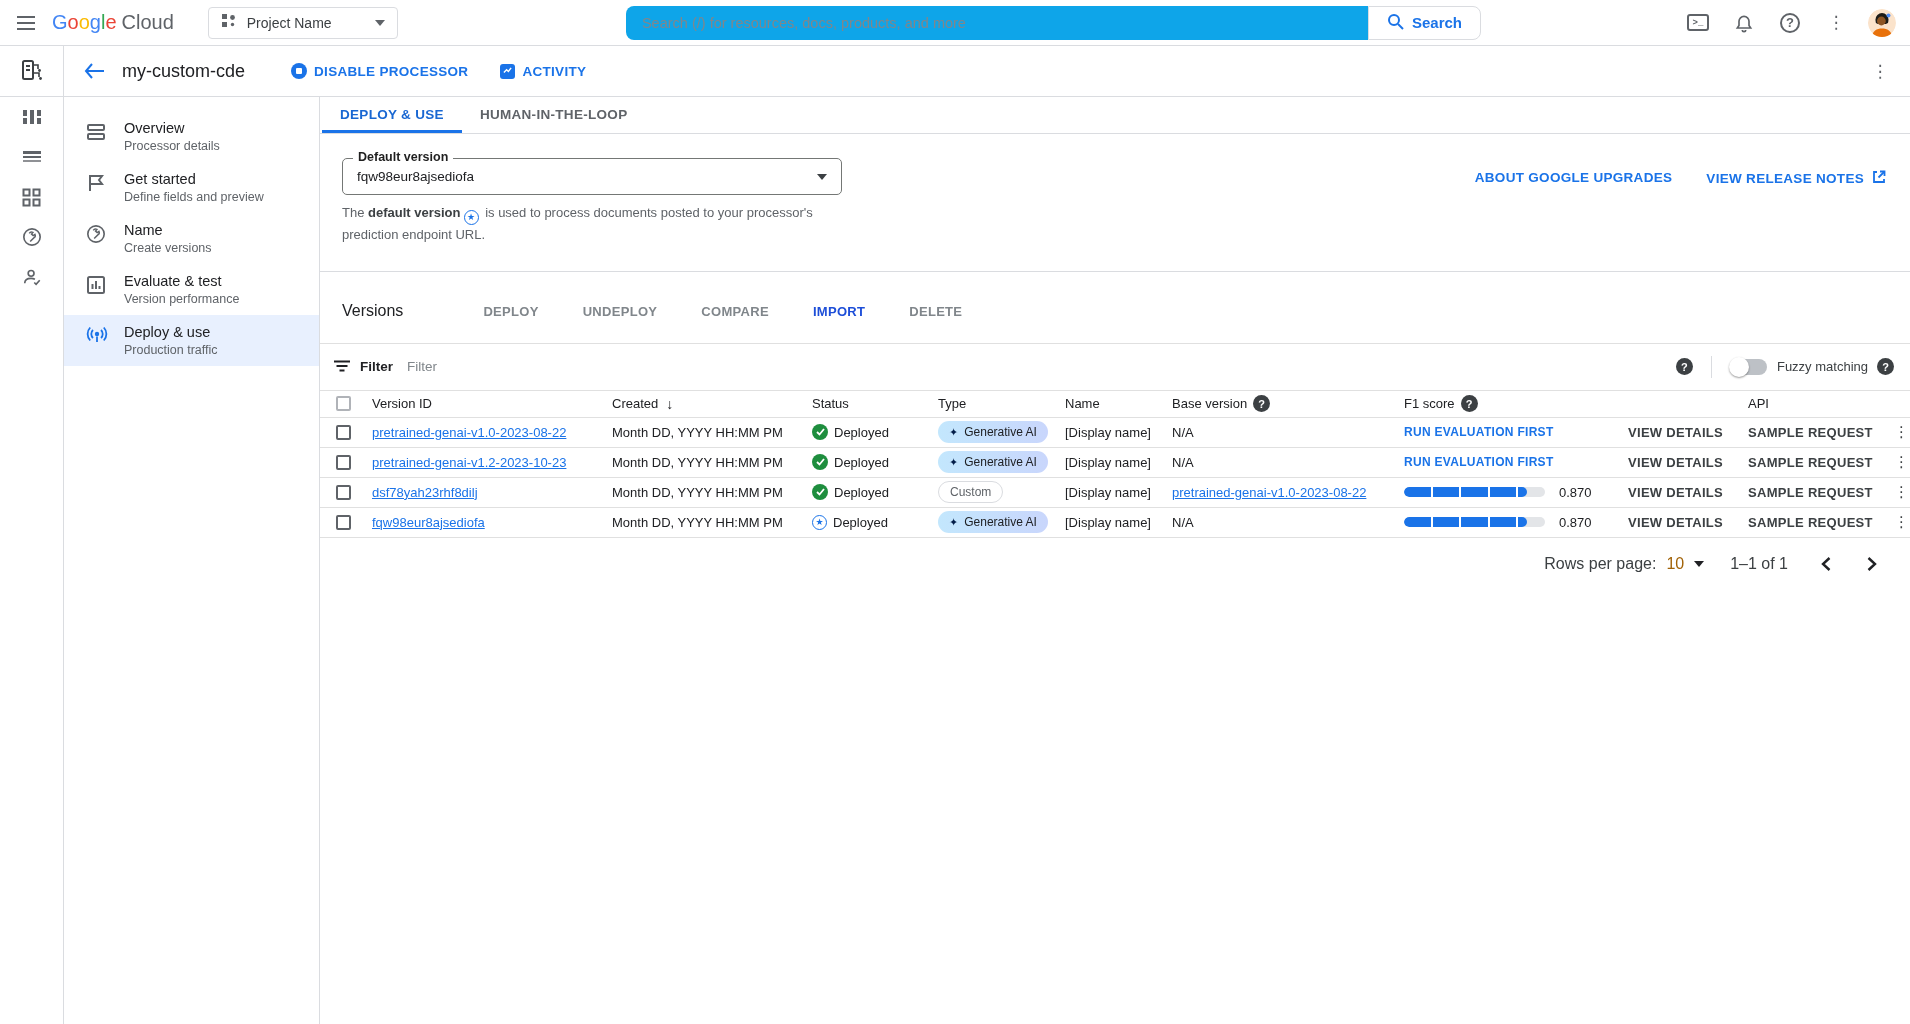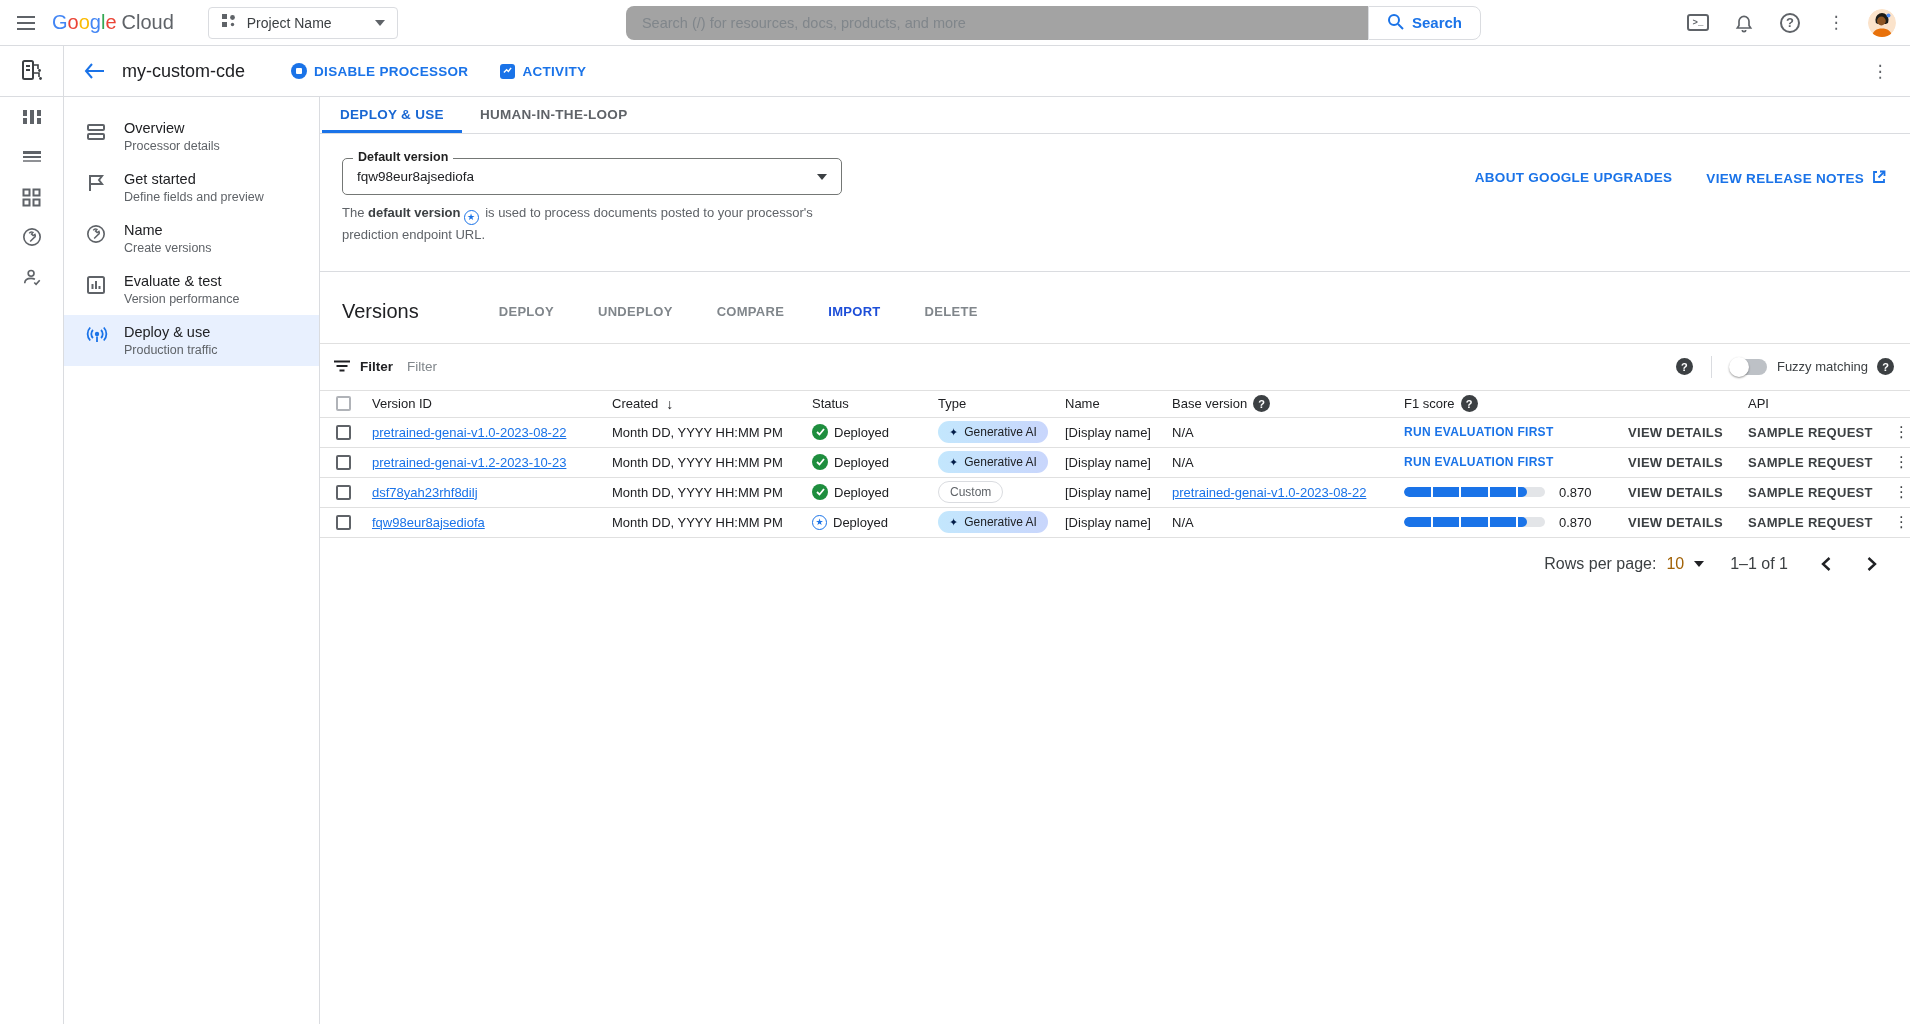--- a/index.html
+++ b/index.html
@@ -10,21 +10,21 @@
   .topbar { height:46px; display:flex; align-items:center; border-bottom:1px solid #dadce0; background:#fff; padding:0 14px 0 0; }
   .hamburger { width:52px; height:46px; display:flex; align-items:center; justify-content:center; cursor:pointer; }
   .logo { display:flex; align-items:baseline; font-size:20px; letter-spacing:0; margin-right:34px; }
   .logo .l0,.logo .l3 { color:#4285f4; } .logo .l1,.logo .l5 { color:#ea4335; }
   .logo .l2 { color:#fbbc05; } .logo .l4 { color:#34a853; }
   .logo .cloud { color:#5f6368; margin-left:5px; font-weight:400; }
   .proj { height:32px; min-width:190px; border:1px solid #dadce0; border-radius:4px; display:flex; align-items:center; padding:0 12px; gap:10px; cursor:pointer; }
   .proj-label { font-size:14px; font-weight:500; color:#3c4043; flex:1; }
   .caret-down { width:0; height:0; border-left:5px solid transparent; border-right:5px solid transparent; border-top:6px solid #5f6368; }
   .searchwrap { display:flex; margin-left:auto; margin-right:205px; }
-  .searchbox { width:742px; height:34px; background:#a3a3a3; border-radius:8px 0 0 8px; display:flex; align-items:center; padding:0 16px; }
+  .searchbox { width:742px; height:34px; background:#0ea5e9; border-radius:8px 0 0 8px; display:flex; align-items:center; padding:0 16px; }
   .searchbox input { border:none; outline:none; background:transparent; width:100%; font-size:14.5px; color:#202124; font-family:inherit; }
   .searchbox input::placeholder { color:#80868b; }
   .search-btn { height:34px; padding:0 18px; border:1px solid #dadce0; border-left:1px solid #dadce0; border-radius:0 8px 8px 0; background:#fff; display:flex; align-items:center; gap:8px; color:#1a73e8; font-weight:700; font-size:15px; cursor:pointer; }
   .top-icons { display:flex; align-items:center; gap:22px; }
   .tico { width:24px; height:24px; display:flex; align-items:center; justify-content:center; cursor:pointer; color:#5f6368; }
   .shell { width:22px; height:17px; border:2px solid #5f6368; border-radius:3px; font-family:"Liberation Mono",monospace; font-size:9px; font-weight:700; color:#5f6368; display:flex; align-items:center; justify-content:center; }
   .qmark { width:20px; height:20px; border:2px solid #5f6368; border-radius:50%; font-size:13px; font-weight:700; color:#5f6368; display:flex; align-items:center; justify-content:center; }
   .vdots { color:#5f6368; font-size:17px; letter-spacing:0; line-height:1; }
   .avatar { width:28px; height:28px; border-radius:50%; overflow:hidden; margin-left:20px; cursor:pointer; }
 
@@ -68,21 +68,21 @@
   .helper { width:530px; margin-top:8px; font-size:13px; color:#5f6368; line-height:1.5; }
   .helper b { color:#3c4043; }
   .ring-star { display:inline-flex; width:15px; height:15px; border:1.5px solid #1a73e8; border-radius:50%; color:#1a73e8; font-size:9px; align-items:center; justify-content:center; vertical-align:-3px; margin:0 3px; }
   .sect1 .spacer { flex:1; }
   .rlinks { display:flex; gap:34px; align-items:flex-start; padding-top:12px; }
   .rlink { color:#1a73e8; font-size:13.5px; font-weight:700; letter-spacing:.3px; cursor:pointer; display:flex; align-items:center; gap:8px; }
 
   .divider { border-bottom:1px solid #dadce0; margin-top:26px; }
 
   .vhead { display:flex; align-items:center; padding:26px 24px 18px 22px; gap:28px; }
-  .vtitle { font-size:20px; color:#202124; margin-right:44px; }
+  .vtitle { font-size:16px; color:#202124; margin-right:44px; }
   .vbtn { font-size:13px; font-weight:700; letter-spacing:.3px; color:#80868b; cursor:default; padding:6px 8px; }
   .vbtn.enabled { color:#1d4ed8; cursor:pointer; }
 
   .filterrow { border-top:1px solid #e0e0e0; border-bottom:1px solid #e0e0e0; height:48px; display:flex; align-items:center; padding:0 16px 0 14px; }
   .flabel { font-size:13.5px; font-weight:700; color:#202124; margin:0 14px 0 10px; }
   .fph { font-size:13.5px; color:#80868b; flex:1; }
   .helpdot { width:17px; height:17px; border-radius:50%; background:#3c4043; color:#fff; font-size:11px; font-weight:700; display:flex; align-items:center; justify-content:center; cursor:pointer; }
   .fdiv { width:1px; height:22px; background:#dadce0; margin:0 18px; }
   .toggle { width:37px; height:16px; background:#bdc1c6; border-radius:8px; position:relative; cursor:pointer; margin-right:10px; }
   .toggle .knob { position:absolute; left:-1px; top:-2px; width:20px; height:20px; border-radius:50%; background:#fff; box-shadow:0 1px 2px rgba(0,0,0,.4); }

